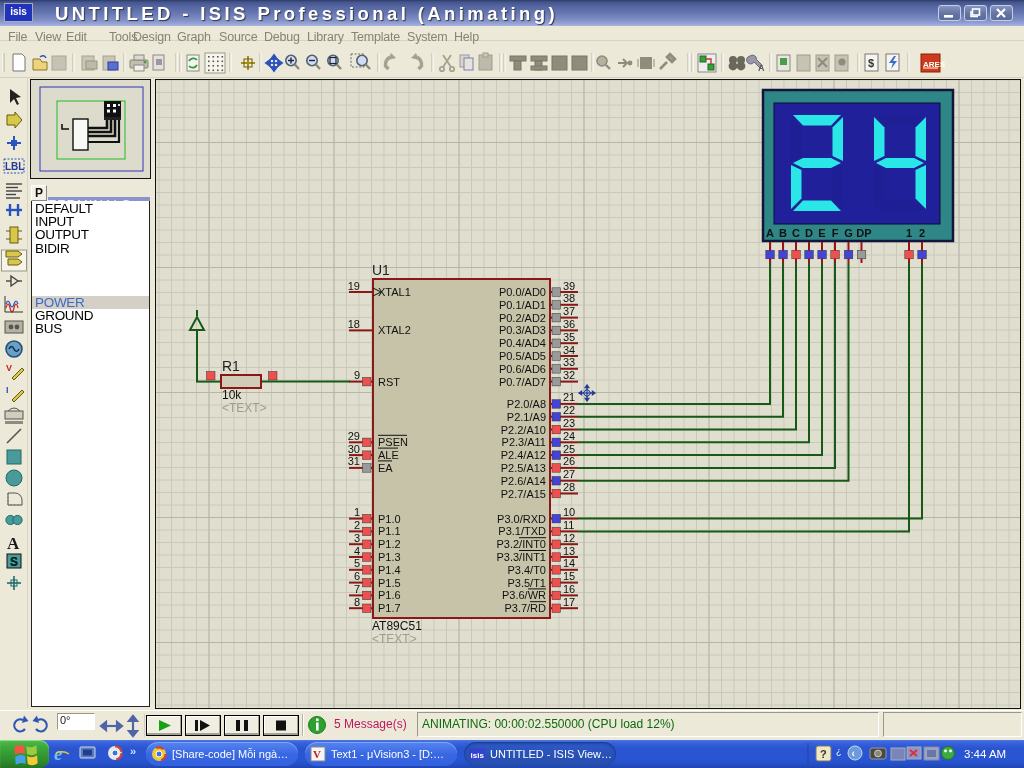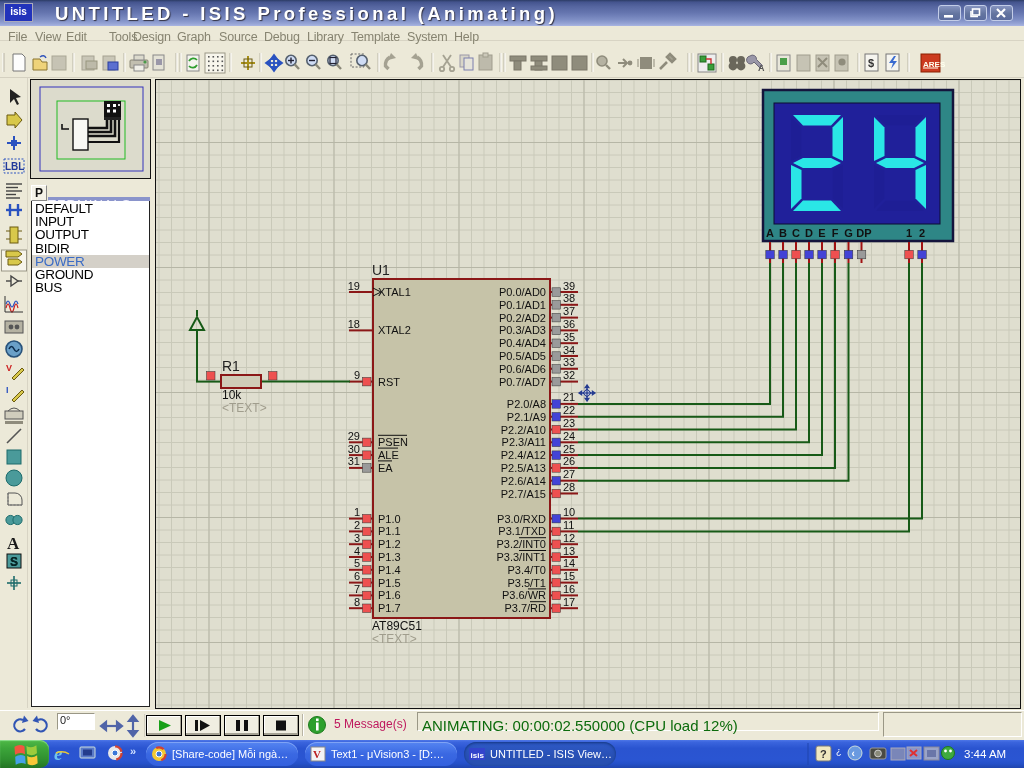--- a/index.html
+++ b/index.html
@@ -26,21 +26,21 @@
 
 #overview { left:30px; top:79px; width:121px; height:100px; background:#dcdbcc; border:1px solid #111; }
 
 #pbtn { left:31px; top:185px; width:16px; height:16px; background:#f4f2e8; border:1px solid #888;
   border-top-color:#fff; border-left-color:#fff; font-size:12px; font-weight:bold; text-align:center; line-height:14px; color:#111;}
 #termhead { left:48px; top:185px; width:102px; height:16px; background:#8a94cb; color:#f0f0ff;
   font-size:13px; text-align:left; line-height:16px; letter-spacing:1px;margin-top:12px;}
 #termlist { left:31px; top:201px; width:119px; height:506px; background:#fff; border:1px solid #222; border-top:none;
   font-size:13.5px; color:#000; padding-top:1px;}
 #termlist div { height:13.2px; line-height:13.2px; padding-left:3px; letter-spacing:-0.3px;}
-#termlist .sel { background:#d4d0c8; color:#3a6bc5; }
+#termlist .sel { background:#d4d0c8; color:#3a6bc5;margin-top:41px; }
 
 #canvas { left:155px; top:79px; width:866px; height:630px; border:1px solid #111;
   background-color:#dfdecf;
   background-image:
     linear-gradient(90deg,#b6b6a6 1px,transparent 1px),
     linear-gradient(0deg,#b6b6a6 1px,transparent 1px),
     linear-gradient(90deg,#c9c9b9 1px,transparent 1px),
     linear-gradient(0deg,#c9c9b9 1px,transparent 1px);
   background-size:125px 125px,125px 125px,12.5px 12.5px,12.5px 12.5px;
   background-position:52.5px 0, 0 63px, 2.5px 0, 0 0.5px;
@@ -690,21 +690,21 @@
       <rect x="12" y="4.5" width="10" height="10" fill="#111"></rect>
     </svg></div>
 <div class="abs" style="left:301.5px;top:714px;width:1px;height:22px;background:#b8b4a4"></div>
 <div class="abs" style="left:302.5px;top:714px;width:1px;height:22px;background:#fff"></div>
 <svg class="abs" style="left:306px;top:714px" width="24" height="24">
     <circle cx="11" cy="11" r="8.5" fill="#2da02d" stroke="#1d7a1d"></circle>
     <rect x="10" y="4.5" width="2.6" height="2.6" fill="#fff"></rect>
     <rect x="10" y="8.5" width="2.6" height="8" fill="#fff"></rect>
   </svg>
 <div class="abs" style="left:334px;top:717px;font-size:12px;color:#be185d">5 Message(s)</div>
-<div class="abs sunken" style="left:417px;top:712px;width:462px;height:19px;padding:4px 8px 0 4px;font-size:15px;color:#0c6b0c;">ANIMATING: 00:00:02.550000 (CPU load 12%)</div>
+<div class="abs sunken" style="left:417px;top:712px;width:462px;height:25px;padding:4px 8px 0 4px;font-size:12px;color:#0c6b0c;">ANIMATING: 00:00:02.550000 (CPU load 12%)</div>
 <div class="abs sunken" style="left:883px;top:712px;width:139px;height:25px;"></div>
 <div id="taskbar" class="abs"></div>
 <div class="abs" style="left:0;top:740px;width:49px;height:28px;border-radius:0 9px 9px 0;background:linear-gradient(to bottom,#4fba47 0%,#3ca53a 30%,#2f8f2f 70%,#247524 100%);box-shadow:inset 0 1px 1px #8fe08f;"></div>
 <svg class="abs" style="left:13px;top:742px" width="30" height="25">
     <g transform="rotate(-4 14 12)">
       <path d="M2 4 q5 -3 10 0 l0 8 q-5 -3 -10 0 Z" fill="#f25640"></path>
       <path d="M14 4 q5 3 10 0 l0 8 q-5 3 -10 0 Z" fill="#9ccc3c"></path>
       <path d="M2 14 q5 -3 10 0 l0 8 q-5 -3 -10 0 Z" fill="#46a2e8"></path>
       <path d="M14 14 q5 3 10 0 l0 8 q-5 3 -10 0 Z" fill="#f8c838"></path>
     </g>

